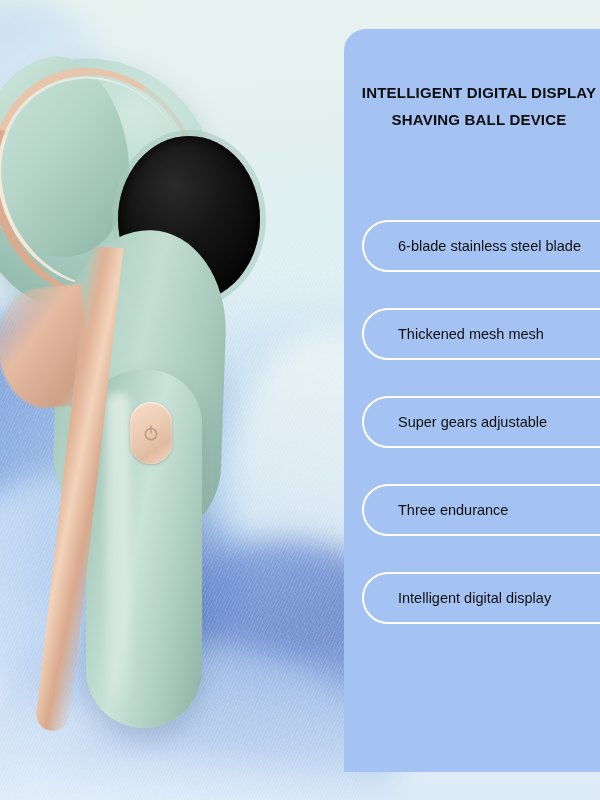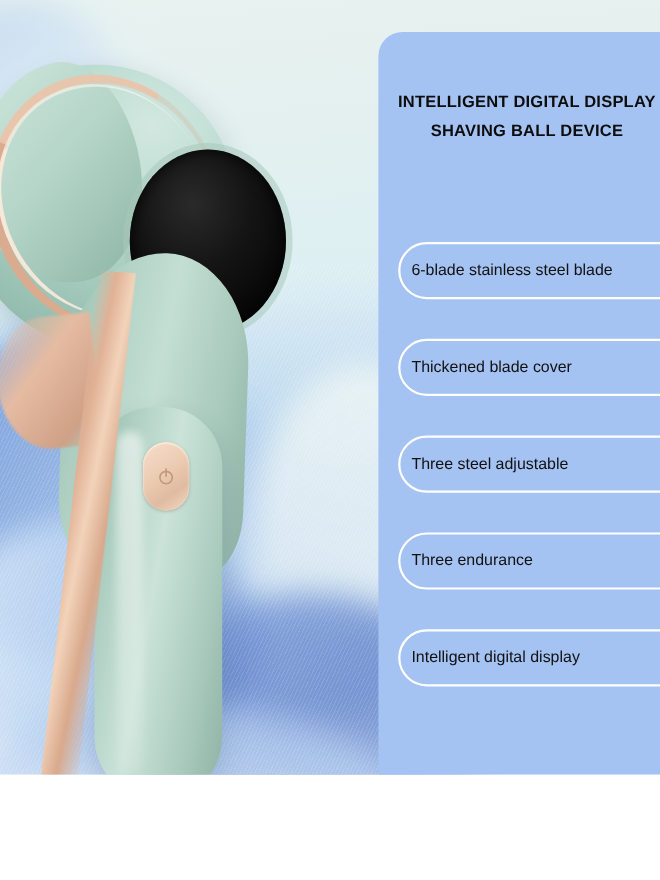--- a/index.html
+++ b/index.html
@@ -4,21 +4,21 @@
 <style>
   * { box-sizing: border-box; margin: 0; padding: 0; }
   html, body {
     width: 600px; height: 800px;
     overflow: hidden;
     font-family: "Liberation Sans", sans-serif;
     background: #ffffff;
   }
   #stage {
     position: relative;
-    width: 600px; height: 704px;
+    width: 600px; height: 800px;
     overflow: hidden;
   }
 
   
   .photo {
     position: absolute; inset: 0;
     background:
       linear-gradient(175deg, #e8f3f0 0%, #e4f0ef 18%, #dff0f2 30%, rgba(255,255,255,0) 42%),
       linear-gradient(to bottom, #e9f4f1 0%, #e6f2f1 22%, #dceef3 34%, #cfe4f2 44%, #b9d6ee 56%, #a9c9ea 66%, #cfe2f3 78%, #e6f1f8 88%, #dceaf6 100%);
   }
@@ -185,20 +185,21 @@
     background: transparent;
     display: flex;
     align-items: center;
     padding-left: 10px;
   }
   .pill-label {
     font-size: 14.5px;
     color: #111111;
     white-space: nowrap;
     line-height: 1;
+    margin-left: 24px;
   }
 </style>
 </head>
 <body>
 
 <div id="stage">
 
   <div class="photo">
     <div class="fold fold-f"></div>
     <div class="fold fold-a"></div>
@@ -234,24 +235,24 @@
     <div class="panel-title">
       <div>INTELLIGENT DIGITAL DISPLAY</div>
       <div>SHAVING BALL DEVICE</div>
     </div>
 
     <div class="features">
       <div class="pill">
         <span class="pill-label">6-blade stainless steel blade</span>
       </div>
       <div class="pill">
-        <span class="pill-label">Thickened blade cover</span>
-      </div>
-      <div class="pill">
-        <span class="pill-label">Three steel adjustable</span>
+        <span class="pill-label">Thickened mesh mesh</span>
+      </div>
+      <div class="pill">
+        <span class="pill-label">Super gears adjustable</span>
       </div>
       <div class="pill">
         <span class="pill-label">Three endurance</span>
       </div>
       <div class="pill">
         <span class="pill-label">Intelligent digital display</span>
       </div>
     </div>
 
   </div>

